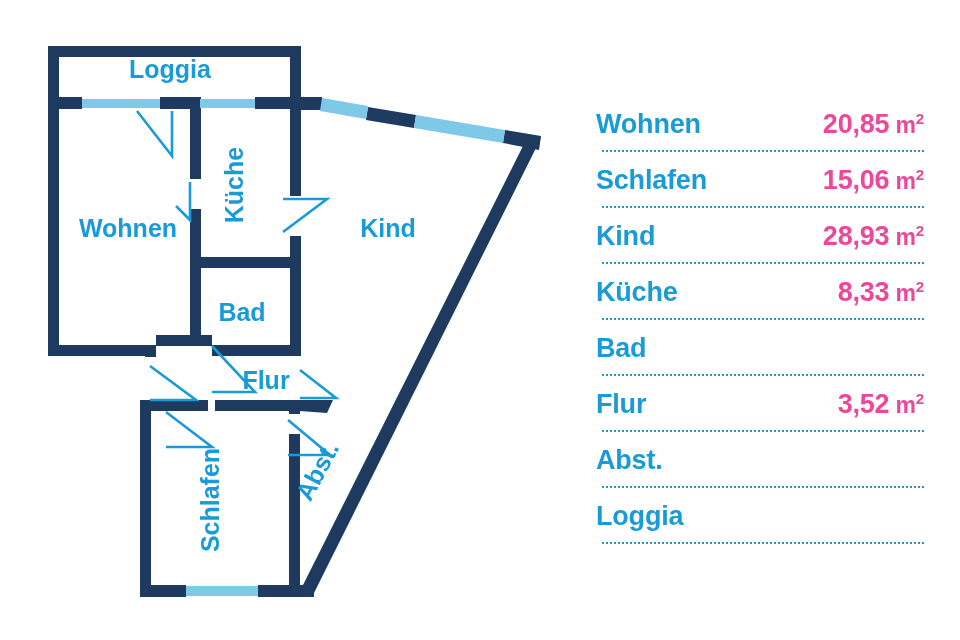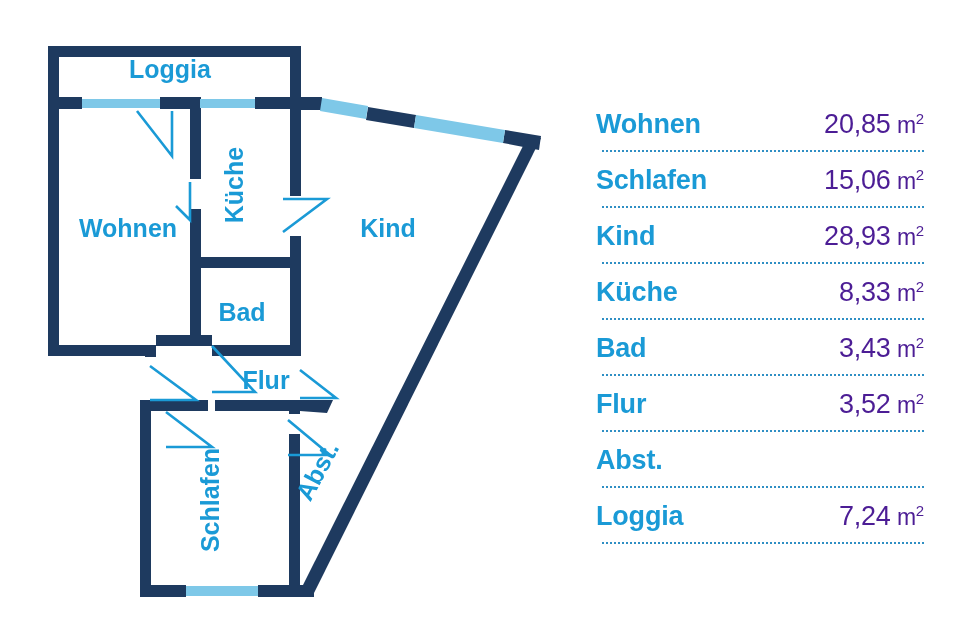--- a/index.html
+++ b/index.html
@@ -58,23 +58,23 @@
     border-bottom: 2px dotted #2f8fc4;
   }
   .legend-name {
     color: #1a9ad6;
     font-size: 27px;
     font-weight: bold;
     letter-spacing: -0.2px;
     white-space: nowrap;
   }
   .legend-area {
-    color: #4c1d95;
+    color: #ec4899;
     font-size: 27px;
-    font-weight: normal;
+    font-weight: bold;
     white-space: nowrap;
     letter-spacing: -0.2px;
   }
   .legend-area .unit {
     font-size: 23px;
   }
   .legend-area .unit sup {
     font-size: 15px;
     vertical-align: super;
   }
@@ -187,30 +187,28 @@
     <span class="legend-area"><span>28,93</span><span class="unit">&nbsp;m<sup>2</sup></span></span>
   </div>
 
   <div class="legend-row">
     <span class="legend-name">Küche</span>
     <span class="legend-area"><span>8,33</span><span class="unit">&nbsp;m<sup>2</sup></span></span>
   </div>
 
   <div class="legend-row">
     <span class="legend-name">Bad</span>
-    <span class="legend-area"><span>3,43</span><span class="unit">&nbsp;m<sup>2</sup></span></span>
   </div>
 
   <div class="legend-row">
     <span class="legend-name">Flur</span>
     <span class="legend-area"><span>3,52</span><span class="unit">&nbsp;m<sup>2</sup></span></span>
   </div>
 
   <div class="legend-row">
     <span class="legend-name">Abst.</span>
   </div>
 
   <div class="legend-row">
     <span class="legend-name">Loggia</span>
-    <span class="legend-area"><span>7,24</span><span class="unit">&nbsp;m<sup>2</sup></span></span>
   </div>
 
 </div>
 
 </body></html>

